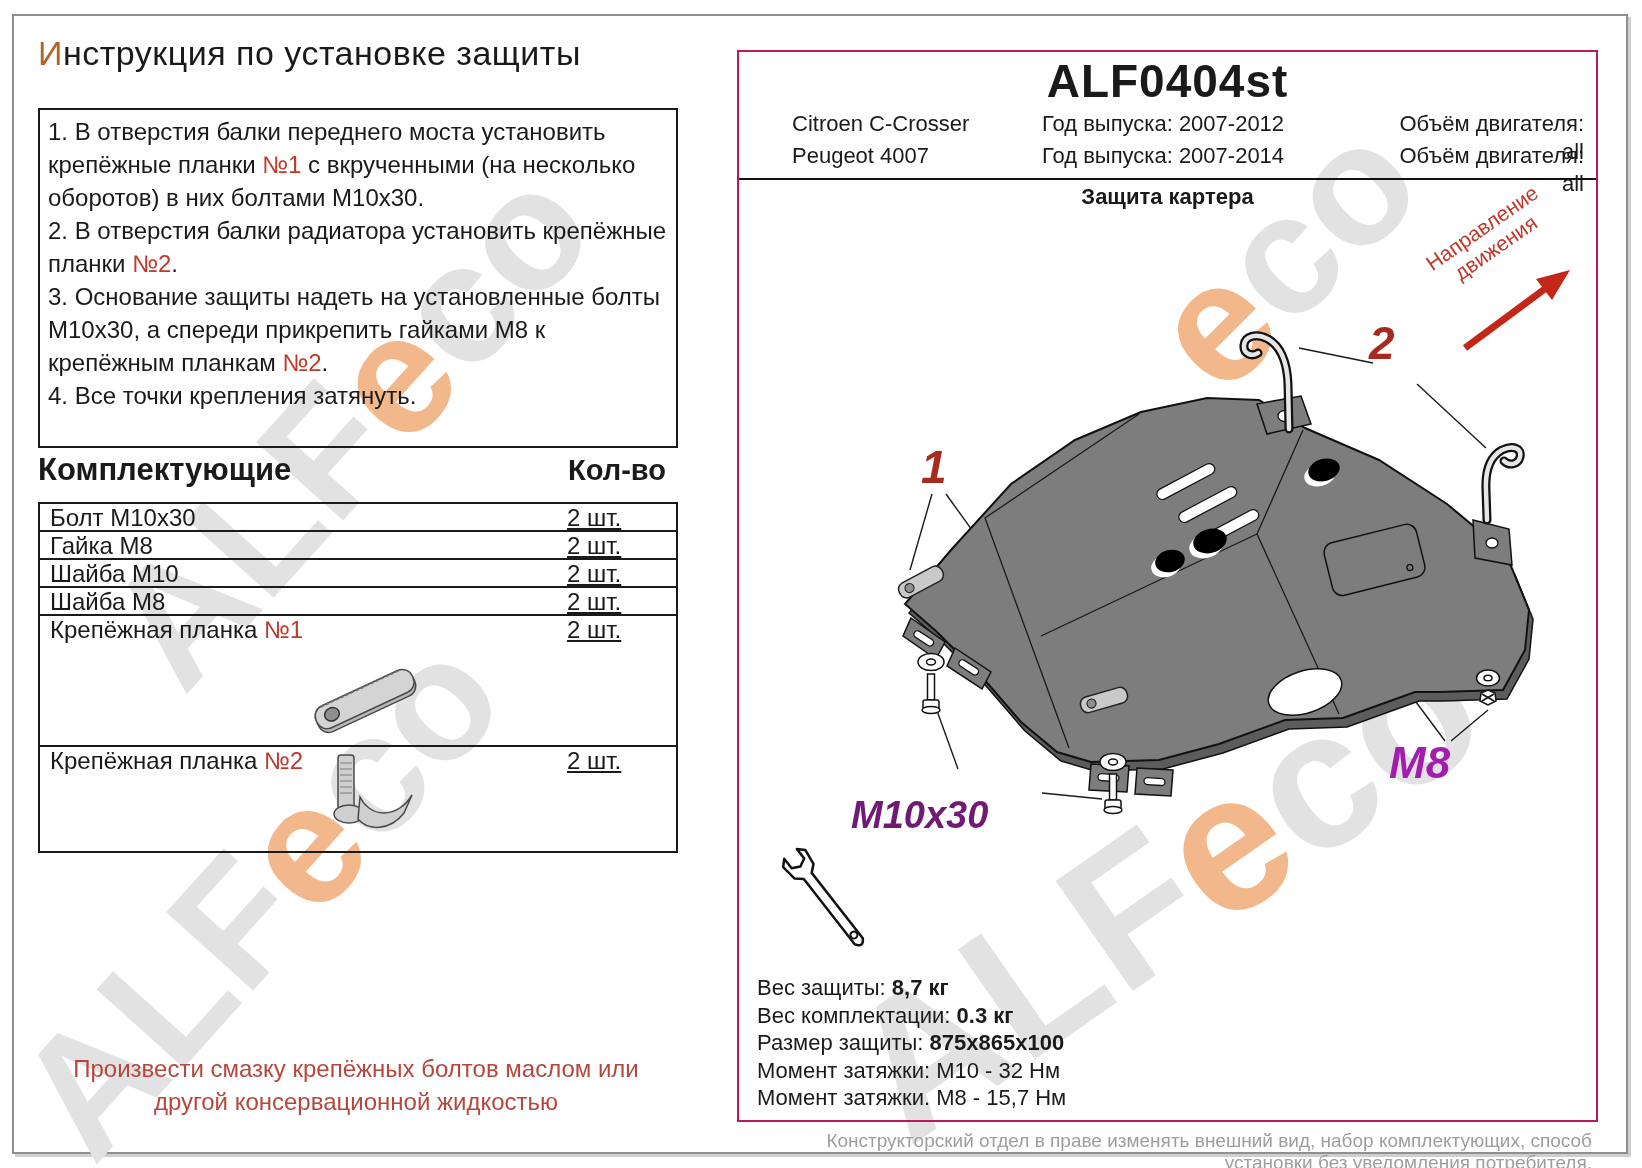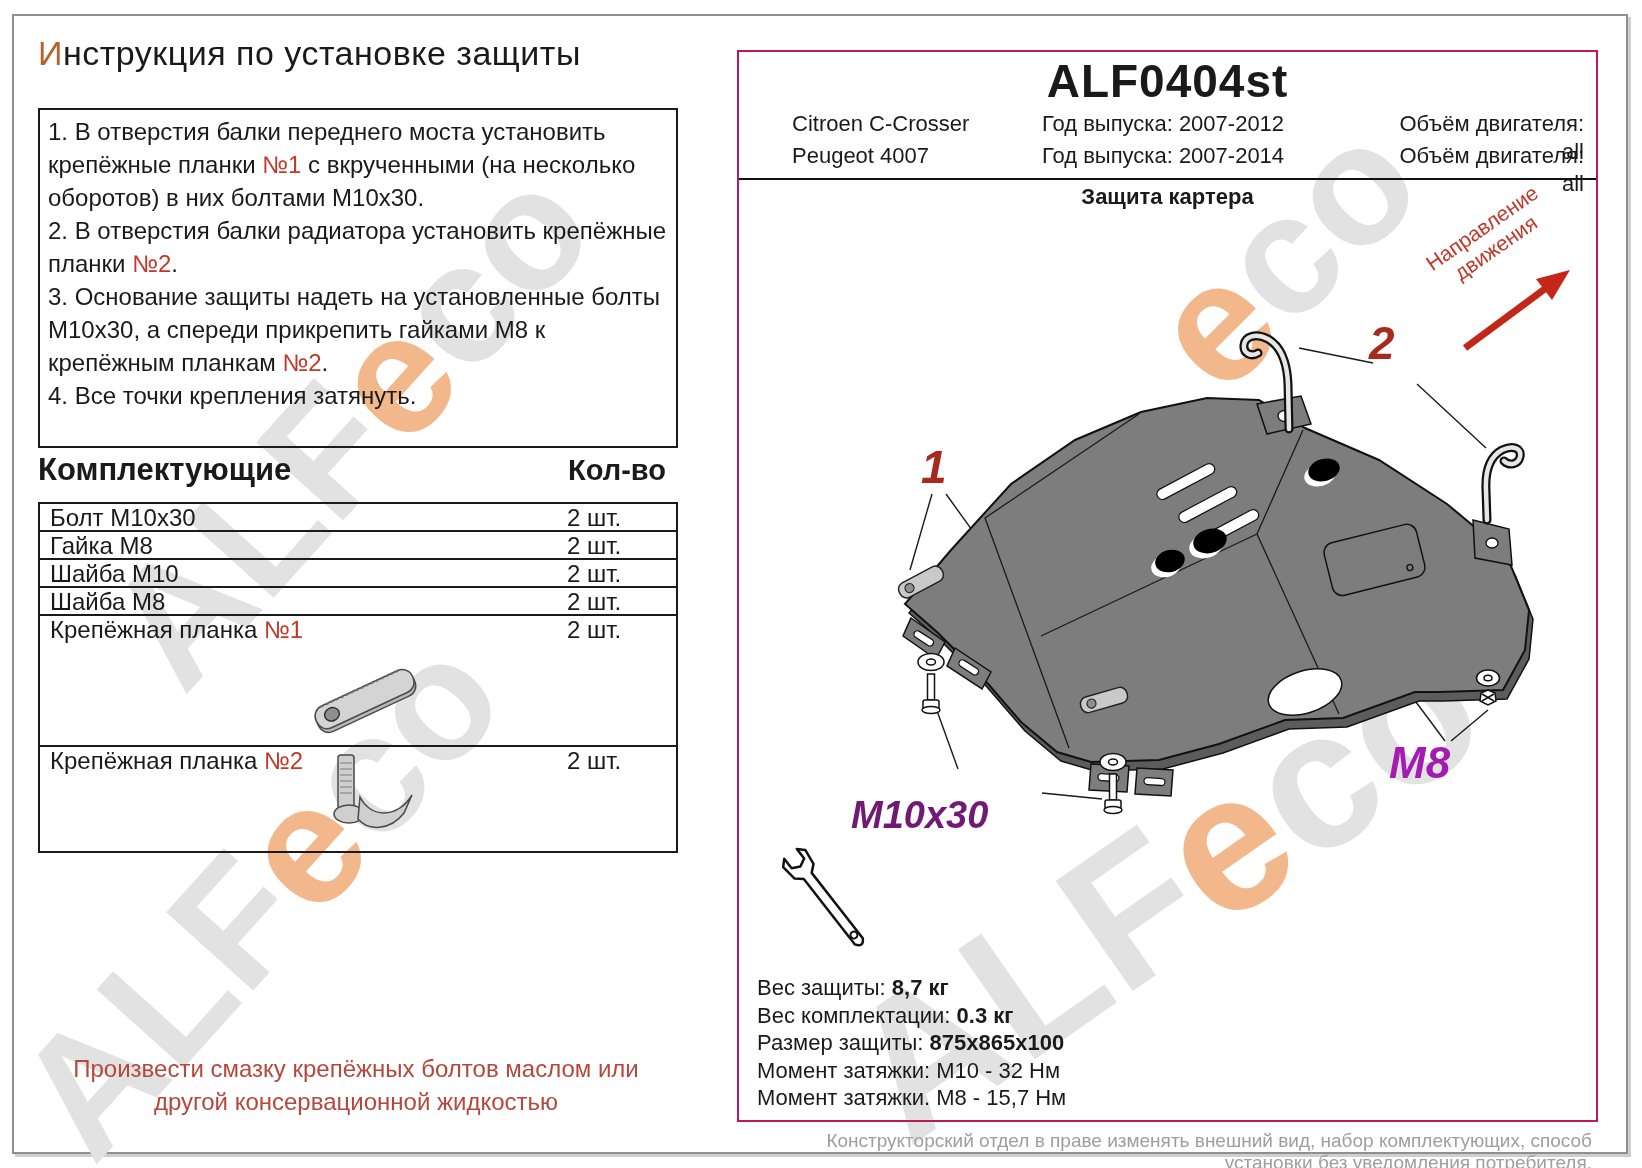--- a/index.html
+++ b/index.html
@@ -20,21 +20,21 @@
   .inst-box p{margin:0;}
   .red{color:#c0392b;}
   .parts-head{position:absolute;left:38px;top:452px;width:636px;display:flex;
       justify-content:space-between;align-items:baseline;}
   .ph-title{font-size:31px;font-weight:700;}
   .ph-qty{font-size:29px;font-weight:700;margin-right:8px;}
   .parts-table{position:absolute;left:38px;top:502px;width:636px;border:2px solid #1a1a1a;}
   .prow{position:relative;border-bottom:2px solid #1a1a1a;box-sizing:border-box;}
   .prow:last-child{border-bottom:none;}
   .pname{position:absolute;left:10px;top:1px;font-size:24px;line-height:26px;white-space:nowrap;}
-  .pqty{position:absolute;left:527px;top:1px;font-size:24px;line-height:26px;}
+  .pqty{position:absolute;left:527px;top:1px;font-size:24px;line-height:26px;text-decoration:underline;}
   .part-img{position:absolute;}
   .red-note{position:absolute;left:38px;top:1052px;width:636px;margin:0;text-align:center;
       color:#b5473c;font-size:24px;line-height:33px;}
   
   .right-box{position:absolute;left:737px;top:50px;width:857px;height:1068px;
       border:2px solid #be185d;z-index:1;}
   .rb-header{position:absolute;left:0;top:0;width:100%;height:128px;border-bottom:2px solid #111;box-sizing:border-box;}
   .part-number{position:absolute;left:0;top:2px;width:100%;text-align:center;
       font-size:46px;font-weight:700;letter-spacing:1px;}
   .veh{position:absolute;left:53px;width:792px;display:grid;grid-template-columns:250px 330px 1fr;

